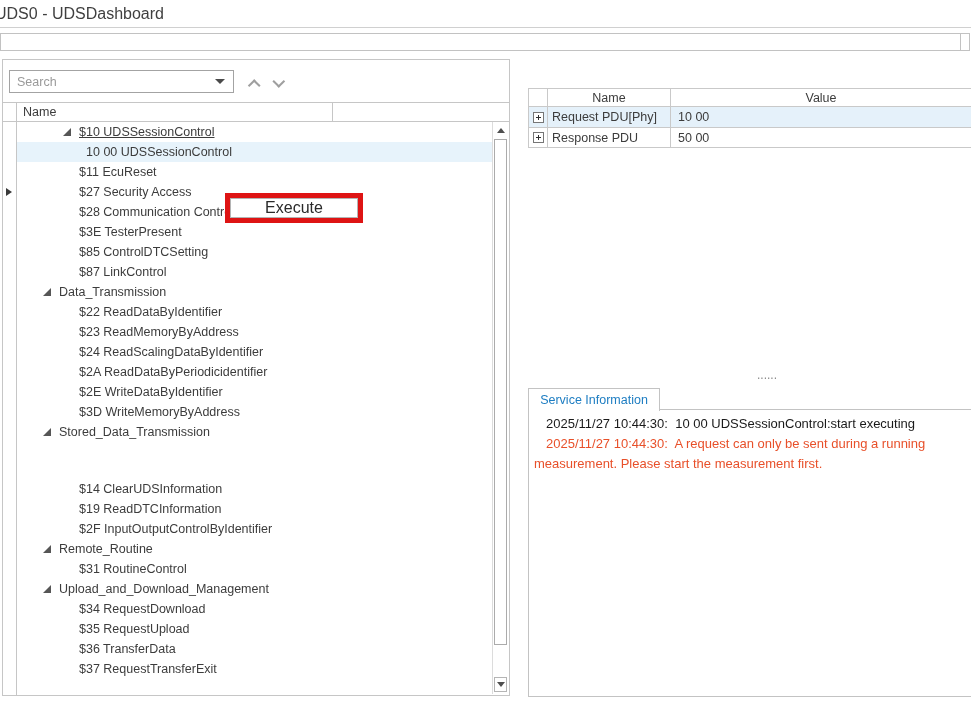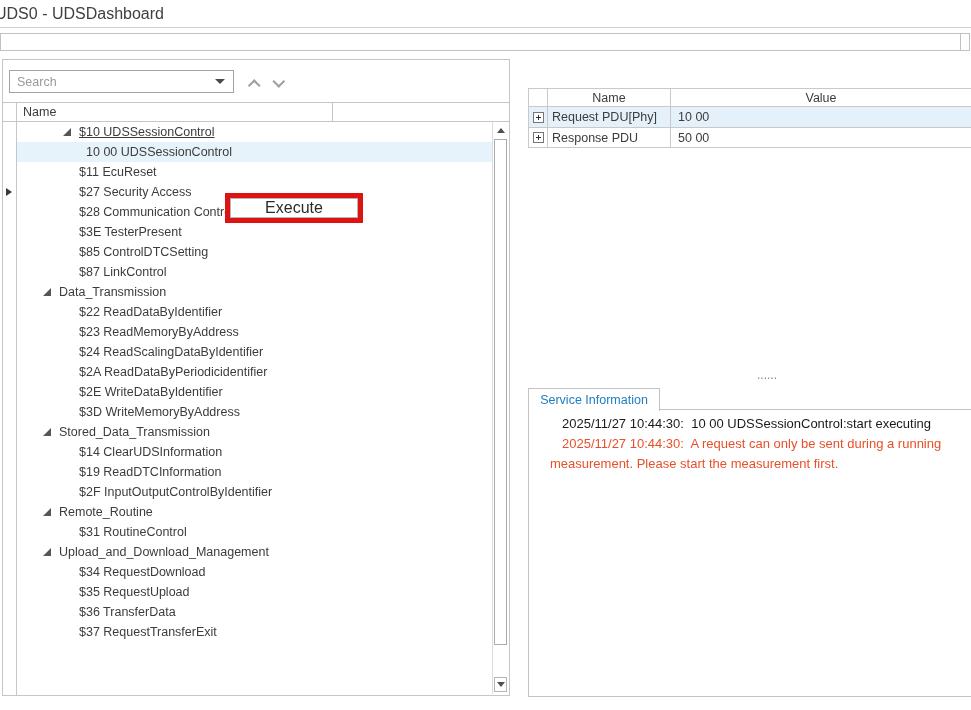--- a/index.html
+++ b/index.html
@@ -72,21 +72,21 @@
   .plusbox::after { content:''; position:absolute; top:2px; bottom:2px; left:4px; width:1px; background:#2f2f2f; }
 
   
   .splitter-dots { position:absolute; left:757px; top:369px; color:#8a8a8a; font-size:12px; letter-spacing:0px; line-height:12px; }
 
   
   .service-box { position:absolute; left:528px; top:409px; right:0; height:288px; border-top:1px solid #c3c3c3; border-left:1px solid #c3c3c3; border-bottom:1px solid #c3c3c3; background:#fff; }
   .service-tab { position:absolute; left:528px; top:388px; width:132px; height:23px; background:#fff; border:1px solid #c3c3c3; border-bottom:none; z-index:2; display:flex; align-items:center; justify-content:center; }
   .service-tab .tab-label { color:#1d7dc2; font-size:12.5px; }
   .service-log { position:absolute; left:530px; top:414px; width:441px; font-size:13px; line-height:20px; }
-  .service-log p { padding-left:20px; text-indent:12px; white-space:pre-wrap; color:#1a1a1a; }
+  .service-log p { padding-left:4px; text-indent:12px; white-space:pre-wrap; color:#1a1a1a; }
   .service-log p.error { color:#e8502a; }
 </style>
 </head>
 <body>
 
 <div id="stage">
 
   <div class="win-title">UDS0 - UDSDashboard</div>
   <div class="rule-top"></div>
   <div class="toolbar-strip"></div>
@@ -172,21 +172,21 @@
     <span>$2E WriteDataByIdentifier</span>
   </div>
         <div class="tree-row" style="padding-left: 46px;">
     <span class="expander"></span>
     <span>$3D WriteMemoryByAddress</span>
   </div>
         <div class="tree-row" style="padding-left: 26px;">
     <span class="expander has-tri"></span>
     <span>Stored_Data_Transmission</span>
   </div>
-        <div class="tree-row" style="padding-left: 46px;">
+        <div class="tree-row" style="padding-left: 46px; margin-top: 37px;">
     <span class="expander"></span>
     <span>$14 ClearUDSInformation</span>
   </div>
         <div class="tree-row" style="padding-left: 46px;">
     <span class="expander"></span>
     <span>$19 ReadDTCInformation</span>
   </div>
         <div class="tree-row" style="padding-left: 46px;">
     <span class="expander"></span>
     <span>$2F InputOutputControlByIdentifier</span>

